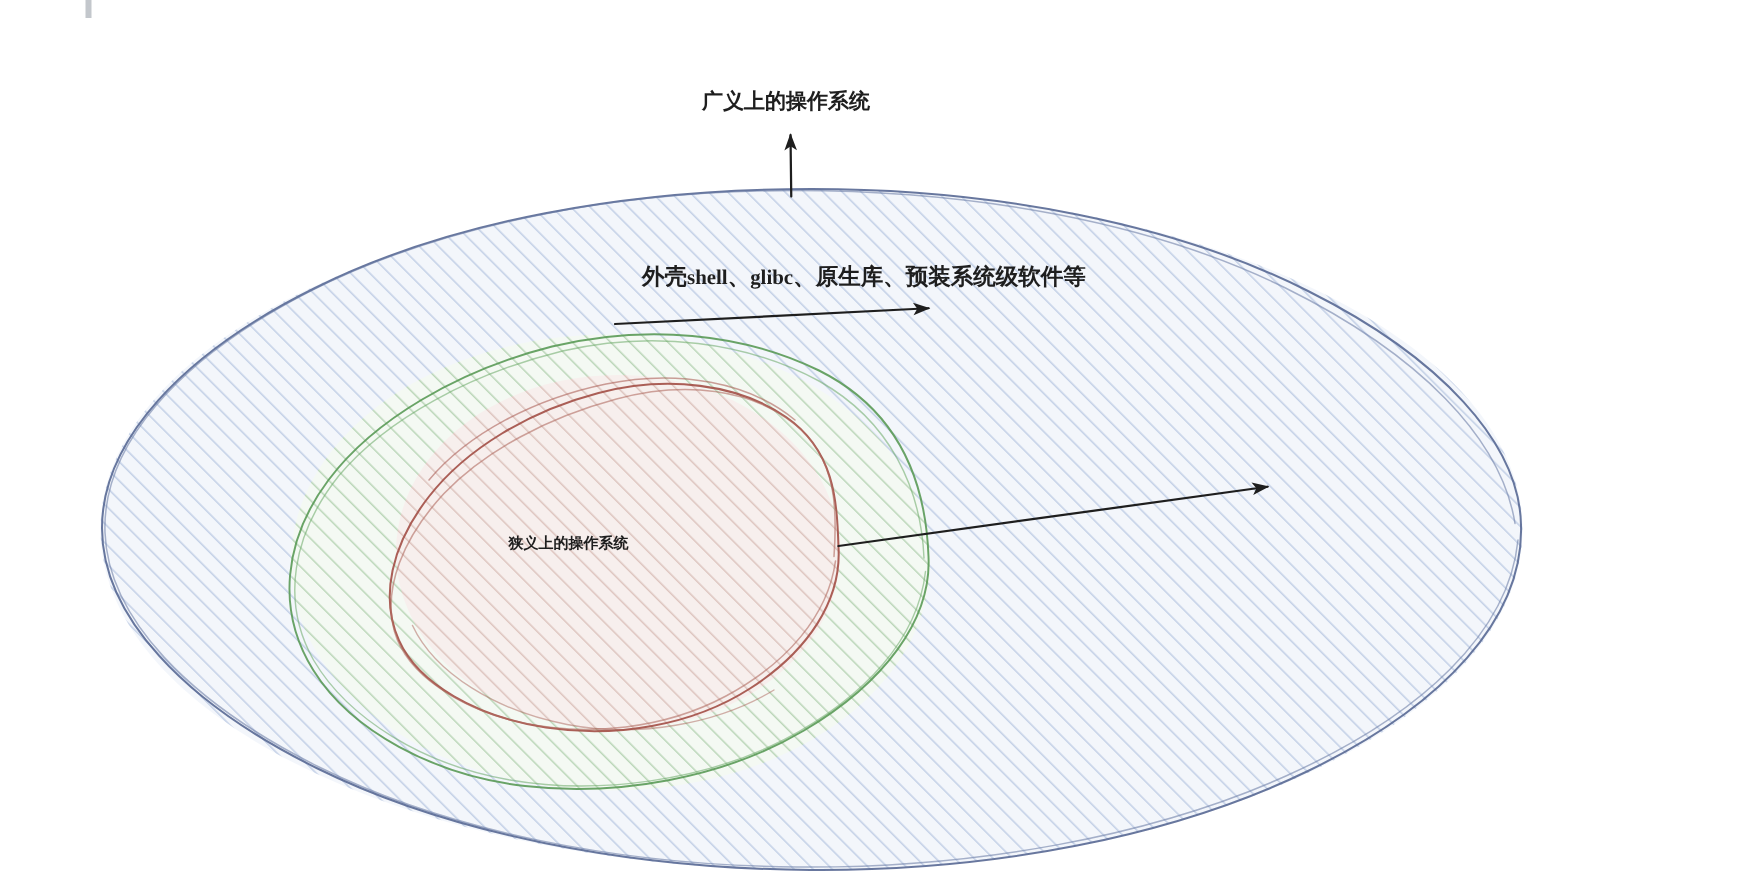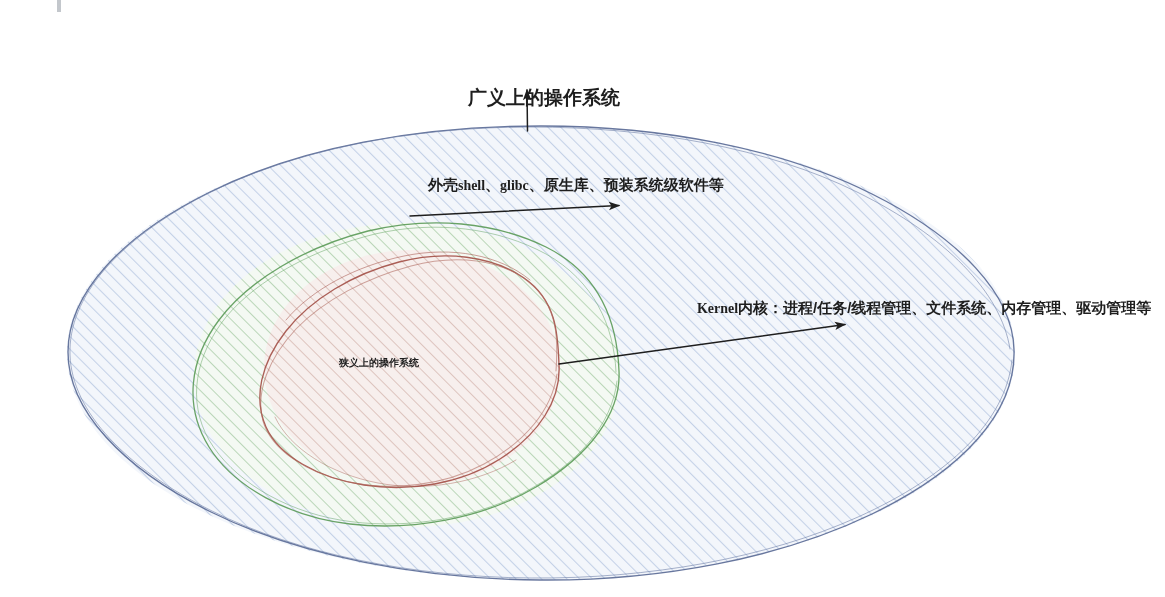--- a/index.html
+++ b/index.html
@@ -36,22 +36,21 @@
     -webkit-font-smoothing: antialiased;
   }
   .lbl .latin {
     font-family: "Liberation Serif", "DejaVu Serif", serif;
     font-weight: bold;
     font-size: 0.93em;
   }
   #label-broad-os {
     left: 468px;
     top: 59px;
-    font-size: 19px;
-    margin-top: 28px;
+    font-size: 14px;
   }
   #label-shell {
     left: 428px;
     top: 176px;
     font-size: 15px;
   }
   #label-kernel {
     left: 697px;
     top: 299px;
     font-size: 15px;
@@ -197,21 +196,18 @@
   </svg>
 
   <div class="lbl" id="label-broad-os">
     <span>广义上的操作系统</span>
   </div>
 
   <div class="lbl" id="label-shell">
     <span>外壳</span><span class="latin">shell</span><span>、</span><span class="latin">glibc</span><span>、原生库、预装系统级软件等</span>
   </div>
 
-  <div class="lbl" id="label-kernel">
-    <span class="latin">Kernel</span><span>内核：进程/任务/线程管理、文件系统、内存管理、驱动管理等</span>
-  </div>
 
   <div class="lbl" id="label-narrow-os">
     <span>狭义上的操作系统</span>
   </div>
 
 </div>
 
 </body></html>

